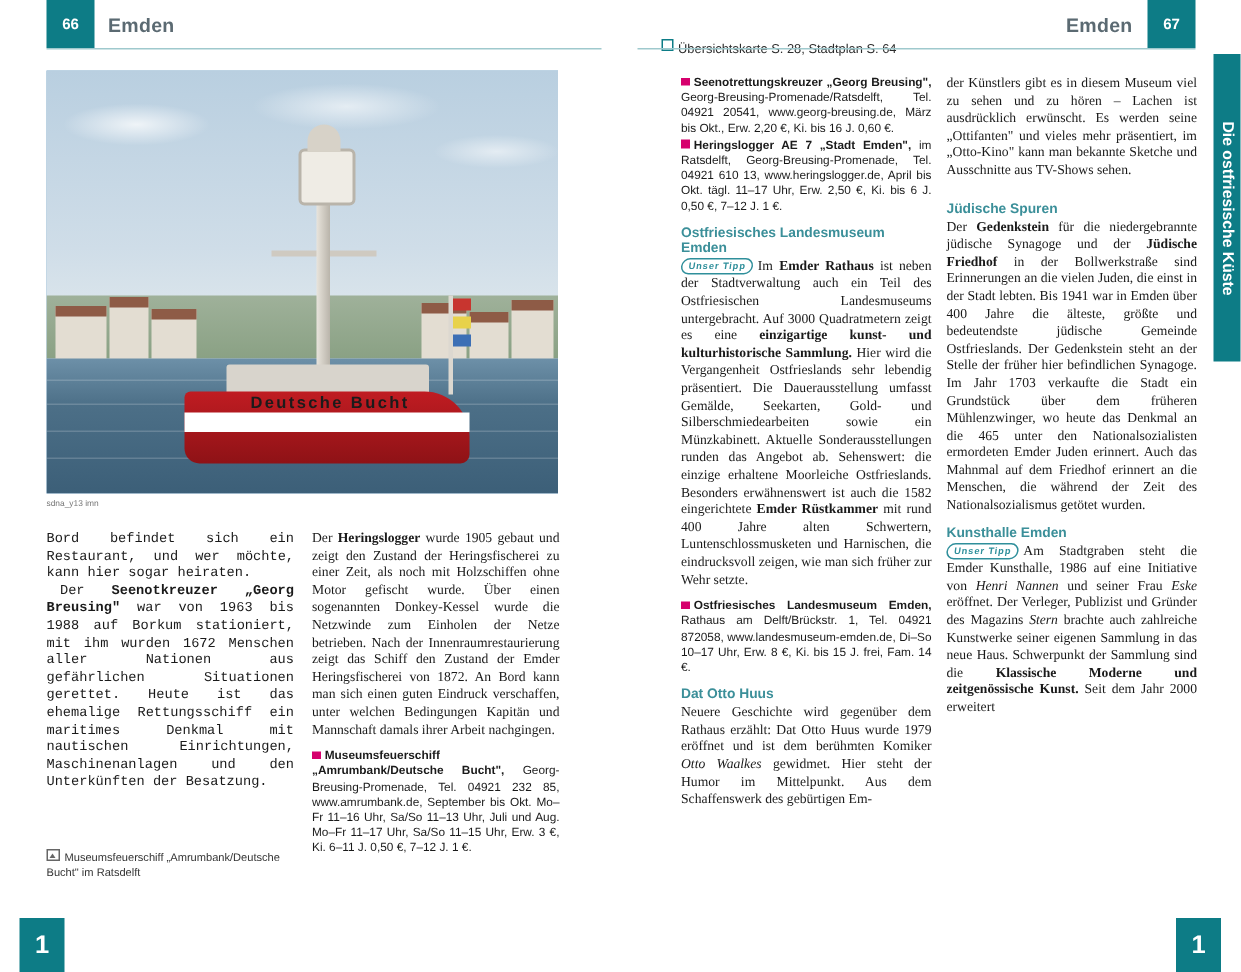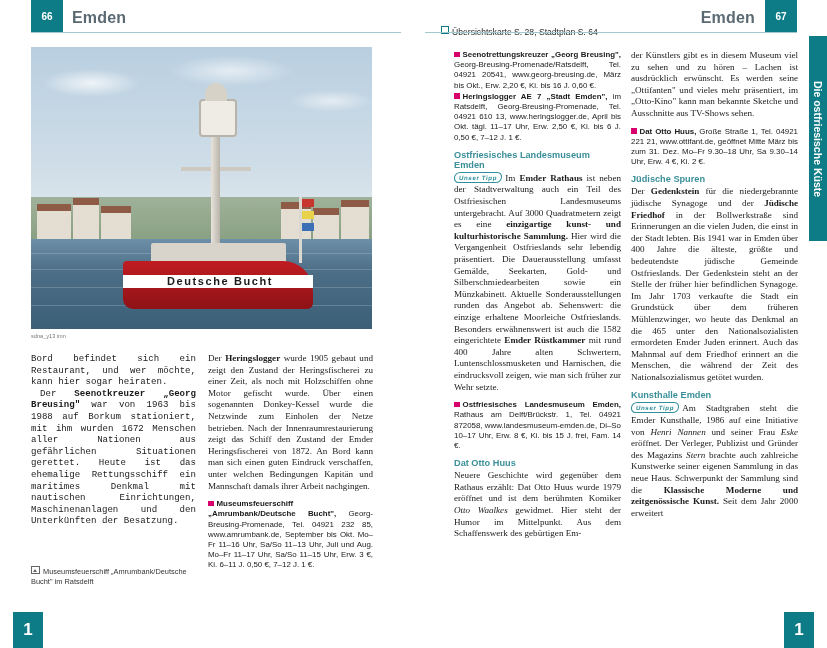--- a/index.html
+++ b/index.html
@@ -21,21 +21,21 @@
     font-family:"Liberation Sans", sans-serif;
     font-weight:700;font-size:10px;
     display:flex;align-items:center;justify-content:center;
   }
   .folio-left{left:31px;}
   .folio-right{right:30px;}
 
   .rh-title{
     position:absolute;top:9px;
     font-family:"Liberation Sans", sans-serif;
-    font-size:16px;font-weight:700;color:#5b6a72;letter-spacing:.2px;
+    font-size:13px;font-weight:700;color:#5b6a72;letter-spacing:.2px;
   }
   .rh-left{left:72px;}
   .rh-right{right:72px;}
 
   .rh-rule{
     position:absolute;height:1px;background:#9fc9cd;top:32px;
   }
   .rule-left{left:31px;right:12px;}
   .rule-right{left:12px;right:30px;}
 
@@ -88,21 +88,21 @@
   .ph-far{position:absolute;left:0;top:150px;width:100%;height:42px;
     background:linear-gradient(#9fb19a,#8aa184);}
   .ph-houses{position:absolute;left:0;top:138px;width:100%;height:56px;}
   .hs{position:absolute;bottom:0;background:#e3ddd2;border-top:7px solid #8e5b46;}
   .ph-water{position:absolute;left:0;top:192px;width:100%;bottom:0;
     background:linear-gradient(#6d90a8,#4c6f87 35%,#3c5f78 100%);}
   .ph-wave{position:absolute;left:0;width:100%;height:1px;background:rgba(255,255,255,.18);}
   .ship-hull{position:absolute;left:92px;top:214px;width:190px;height:48px;
     background:linear-gradient(#c01c22,#8e1216);border-radius:4px 30px 6px 10px;}
   .ship-stripe{position:absolute;left:92px;top:228px;width:190px;height:13px;background:#ffffff;}
-  .ship-text{position:absolute;left:104px;top:228px;width:170px;height:28px;
+  .ship-text{position:absolute;left:104px;top:216px;width:170px;height:28px;
     font-family:"Liberation Sans", sans-serif;font-weight:700;font-size:11px;
     color:#1b1b1b;letter-spacing:1.6px;text-align:center;line-height:13px;}
   .ship-deck{position:absolute;left:120px;top:196px;width:135px;height:20px;background:#d8d4cc;border-radius:2px;}
   .mast{position:absolute;left:180px;top:60px;width:9px;height:140px;
     background:linear-gradient(90deg,#e8e4dc,#b9b4aa);}
   .lamp{position:absolute;left:168px;top:52px;width:34px;height:34px;
     background:#efece5;border:2px solid #b9b4aa;border-radius:4px;}
   .lamp-top{position:absolute;left:174px;top:36px;width:22px;height:18px;background:#d7d2c8;border-radius:11px 11px 0 0;}
   .crosstree{position:absolute;left:150px;top:120px;width:70px;height:4px;background:#cfcac1;}
   .flagpole{position:absolute;left:268px;top:150px;width:3px;height:66px;background:#dcd8d0;}
@@ -260,21 +260,20 @@
         <p class="noind"><span>Neuere Geschichte wird gegenüber dem Rathaus erzählt: Dat Otto Huus wurde 1979 eröffnet und ist dem berühmten Komiker </span><i>Otto Waalkes</i><span> gewidmet. Hier steht der Humor im Mittelpunkt. Aus dem Schaffenswerk des gebürtigen Em-</span></p>
       </div>
     </div>
 
     <div class="col" style="left:218px;top:50px;width:167px;">
       <div class="body-text">
         <p class="noind">der Künstlers gibt es in diesem Museum viel zu sehen und zu hören – Lachen ist ausdrücklich erwünscht. Es werden seine „Ottifanten" und vieles mehr präsentiert, im „Otto-Kino" kann man bekannte Sketche und Ausschnitte aus TV-Shows sehen.</p>
       </div>
 
       <div class="gap"></div>
-      <p class="info"><span class="sq"></span><b>Dat Otto Huus,</b><span> Große Straße 1, Tel. 04921 221 21, www.ottifant.de, geöffnet Mitte März bis zum 31. Dez. Mo–Fr 9.30–18 Uhr, Sa 9.30–14 Uhr, Erw. 4 €, Ki. 2 €.</span></p>
 
       <div class="subhead">Jüdische Spuren</div>
 
       <div class="body-text">
         <p class="noind"><span>Der </span><b>Gedenkstein</b><span> für die niedergebrannte jüdische Synagoge und der </span><b>Jüdische Friedhof</b><span> in der Bollwerkstraße sind Erinnerungen an die vielen Juden, die einst in der Stadt lebten. Bis 1941 war in Emden über 400 Jahre die älteste, größte und bedeutendste jüdische Gemeinde Ostfrieslands. Der Gedenkstein steht an der Stelle der früher hier befindlichen Synagoge. Im Jahr 1703 verkaufte die Stadt ein Grundstück über dem früheren Mühlenzwinger, wo heute das Denkmal an die 465 unter den Nationalsozialisten ermordeten Emder Juden erinnert. Auch das Mahnmal auf dem Friedhof erinnert an die Menschen, die während der Zeit des Nationalsozialismus getötet wurden.</span></p>
       </div>
 
       <div class="subhead">Kunsthalle Emden</div>
 
       <div class="body-text">

